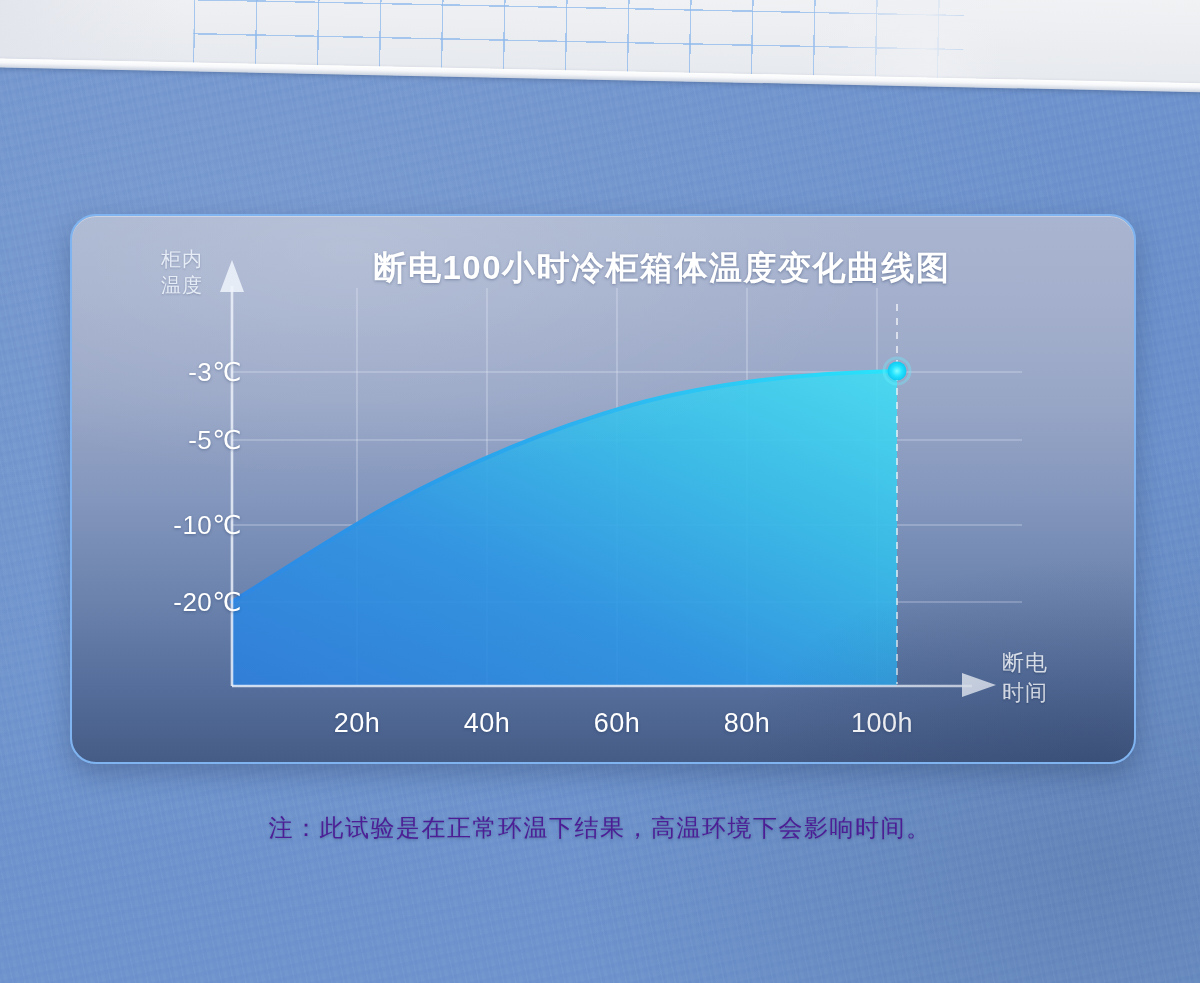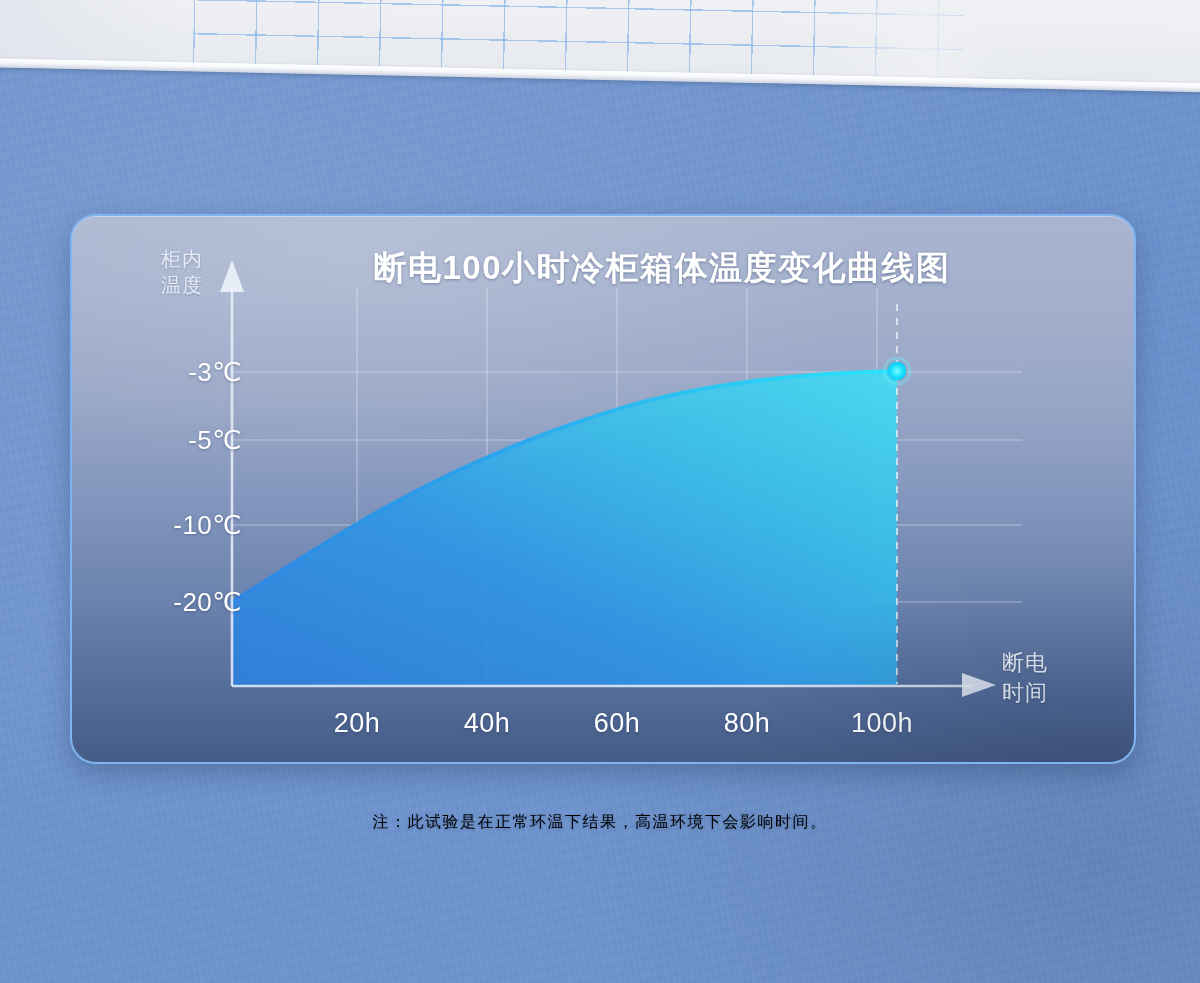--- a/index.html
+++ b/index.html
@@ -198,22 +198,22 @@
     text-shadow: 0 1px 3px rgba(30,50,90,.40);
     white-space: nowrap;
   }
 
   
   .footnote {
     position: absolute;
     left: 0; top: 812px;
     width: 1200px;
     text-align: center;
-    font-size: 16px;
-    color: #000000;
+    font-size: 24px;
+    color: #4c1d95;
     letter-spacing: 1.5px;
     text-shadow: 0 1px 3px rgba(30,50,90,.35);
   }
 </style>
 </head>
 <body>
 
 <div id="stage">
 
   <div class="wall"></div>

